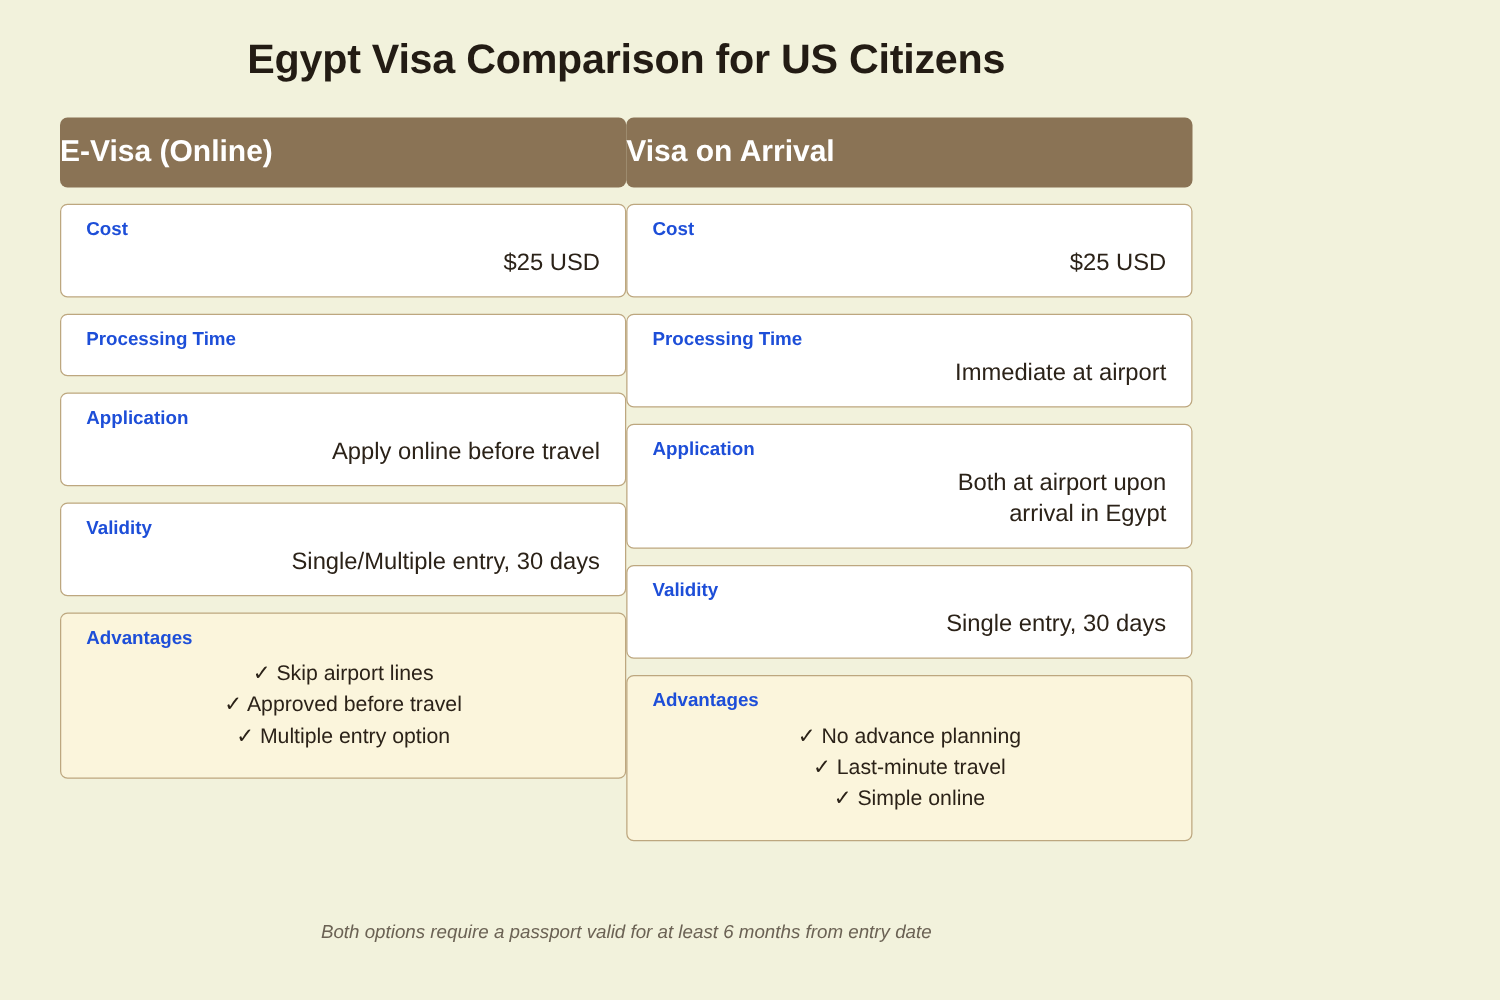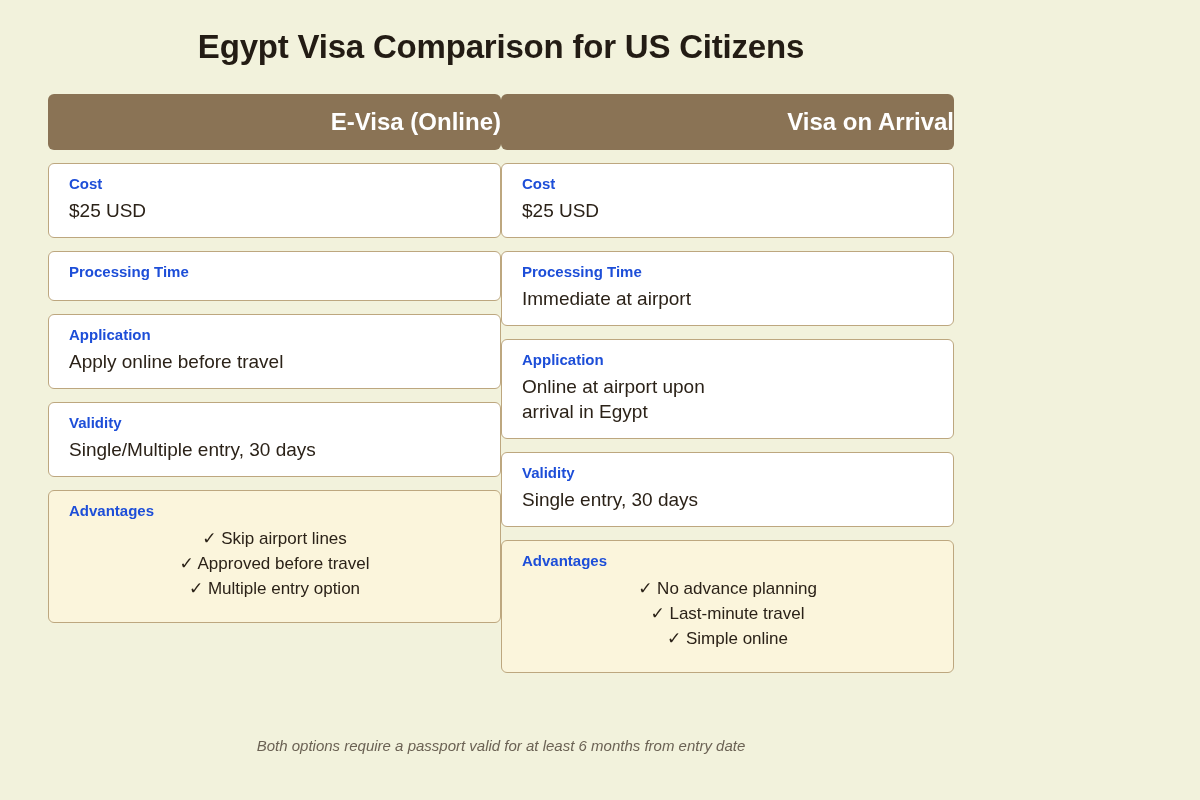--- a/index.html
+++ b/index.html
@@ -34,21 +34,21 @@
     padding: 0 48px;
     margin-top: 28px;
     box-sizing: border-box;
   }
   .column {
     width: 504px;
   }
   .col-header {
     background: #8a7355;
     color: #ffffff;
-    text-align: right;
+    text-align: left;
     font-size: 24px;
     font-weight: bold;
     border-radius: 6px;
     height: 56px;
     line-height: 56px;
     box-sizing: border-box;
   }
   .card {
     background: #ffffff;
     border: 1px solid #bda77f;
@@ -62,21 +62,21 @@
   }
   .card-label {
     font-size: 15px;
     font-weight: bold;
     color: #1d4ed8;
     margin: 0 0 6px 0;
   }
   .card-value {
     font-size: 19px;
     color: #2b2218;
-    text-align: left;
+    text-align: right;
     line-height: 25px;
     margin: 0;
   }
   .card-sub {
     font-size: 15px;
     color: #6d6455;
     text-align: center;
     margin: 2px 0 0 0;
   }
   .adv-list {
@@ -153,21 +153,21 @@
         <p class="card-value value-block">$25 USD</p>
       </div>
 
       <div class="card">
         <p class="card-label">Processing Time</p>
         <p class="card-value value-block">Immediate at airport</p>
       </div>
 
       <div class="card">
         <p class="card-label">Application</p>
-        <p class="card-value value-block">Online at airport upon</p>
+        <p class="card-value value-block">Both at airport upon</p>
         <p class="card-value">arrival in Egypt</p>
       </div>
 
       <div class="card">
         <p class="card-label">Validity</p>
         <p class="card-value value-block">Single entry, 30 days</p>
       </div>
 
       <div class="card highlight">
         <p class="card-label">Advantages</p>

